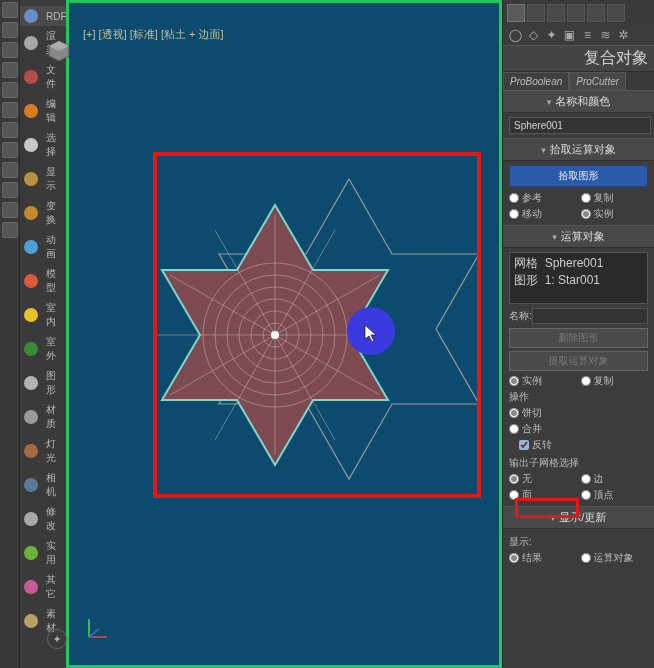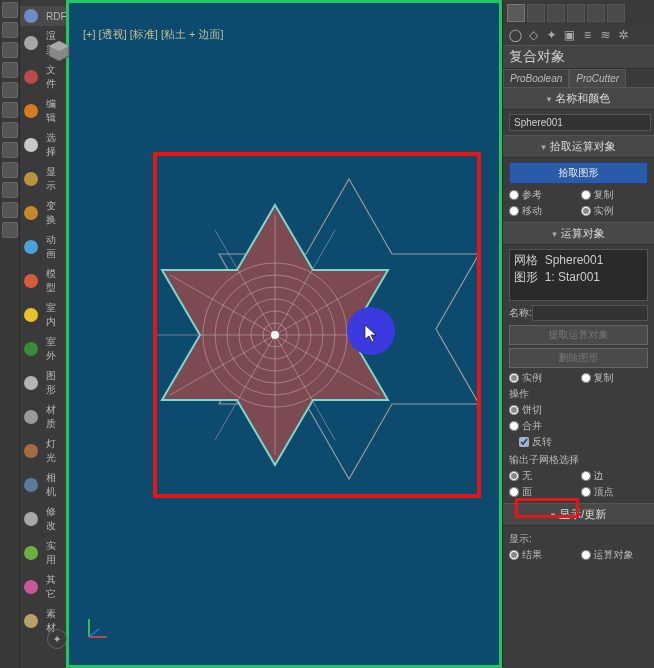--- a/index.html
+++ b/index.html
@@ -131,24 +131,25 @@
   .tool-icons {
     display:flex;
     gap:3px;
     padding: 3px 5px;
     color:#aaa;
   }
   .tool-icons span{ width:15px;height:15px;display:inline-flex;align-items:center;justify-content:center;font-size:12px; }
   .panel-title {
     background: #444;
     color: #d2d2d2;
-    font-size: 14px;
+    font-size: 16px;
     padding: 2px 6px;
     border-top:1px solid #555;
     border-bottom:1px solid #2e2e2e;
+    text-align:right;
   }
   .sub-tabs {
     display: flex;
     background: #3a3a3a;
     font-size: 10px;
     font-style: italic;
   }
   .sub-tabs .tab {
     padding: 3px 6px;
     background: #484848;
@@ -482,22 +483,22 @@
   </div>
   <div class="rollout-body">
     <div class="listbox" id="ops-list">
         <div class="li-row">网格  Sphere001</div>
         <div class="li-row">图形  1: Star001</div>
       </div>
     <div class="field-row">
       <span>名称:</span>
       <div class="txt"></div>
     </div>
+    <div class="gray-btn disabled">删除图形</div>
     <div class="gray-btn disabled">提取运算对象</div>
-    <div class="gray-btn disabled">删除图形</div>
     <div class="radio-grid" id="extract-opts">
         <label>
           <input type="radio" name="ex" checked="" style="">
           <span>实例</span>
         </label>
         <label>
           <input type="radio" name="ex" style="">
           <span>复制</span>
         </label>
       </div>

